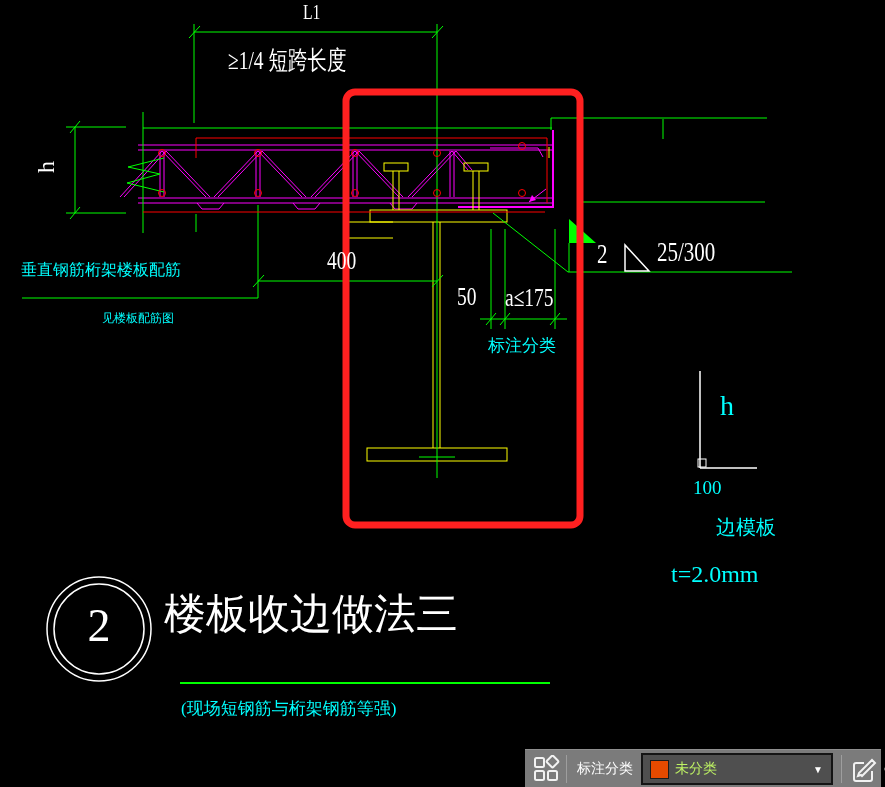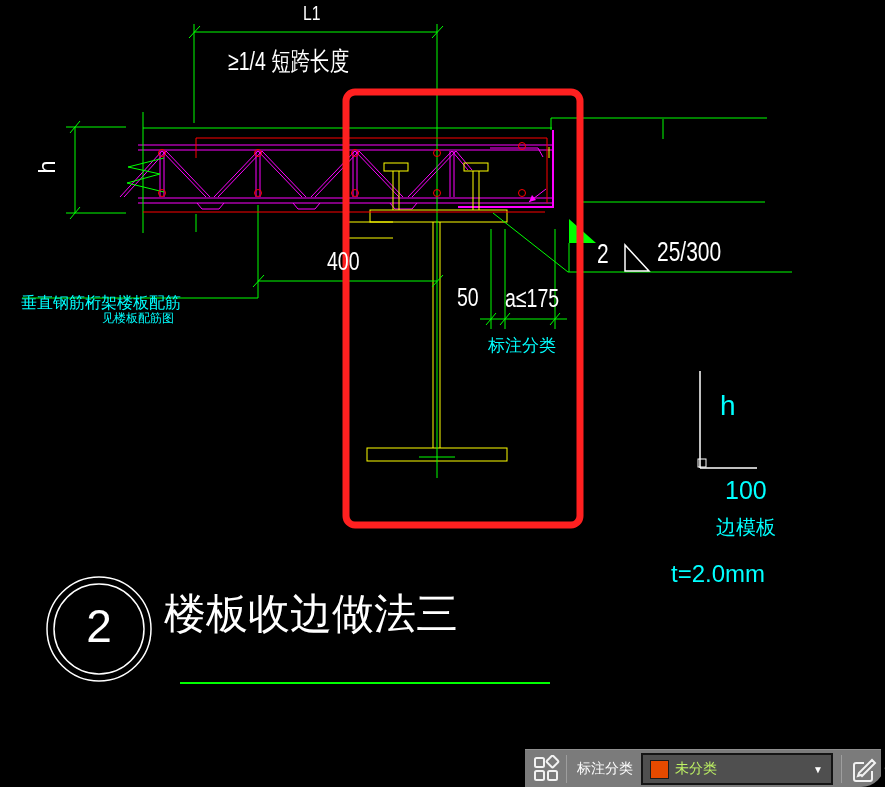--- a/index.html
+++ b/index.html
@@ -1,17 +1,17 @@
 <!DOCTYPE html>
 <html><head>
 <meta charset="utf-8">
 <style>
   html,body{margin:0;padding:0;background:#000;}
   #stage{position:relative;width:885px;height:787px;background:#000;overflow:hidden;
-         font-family:Liberation Sans, sans-serif;border-radius:24px;}
+         font-family:Liberation Serif, serif;}
   #stage svg.cad{position:absolute;left:0;top:0;}
   .t{position:absolute;white-space:nowrap;line-height:1;}
   .cy{color:#00ffff;}
   .wh{color:#ffffff;}
   .sx{transform:scaleX(0.75);transform-origin:0 0;}
   .rot{transform:rotate(-90deg);transform-origin:center center;}
   
   .toolbar{position:absolute;left:525px;top:749px;width:356px;height:38px;
            background:#7b7b7b;display:flex;align-items:center;border-top:1px solid #8f8f8f;}
   .tb-sep{width:1px;height:28px;background:#9e9e9e;margin:0 6px;flex:0 0 auto;}
@@ -150,36 +150,37 @@
       <circle cx="99" cy="629" r="52"></circle>
       <circle cx="99" cy="629" r="45"></circle>
     </g>
 
     <rect x="346" y="92" width="234" height="433" rx="9" fill="none" stroke="#ff2020" stroke-width="7"></rect>
   </svg>
 
   <div class="t wh sx" style="left:303px;top:2px;font-size:21px;">L1</div>
   <div class="t wh sx" style="left:228px;top:48px;font-size:26px;">≥1/4 短跨长度</div>
   <div class="t wh rot" style="left:40px;top:155px;font-size:24px;">h</div>
-  <div class="t cy" style="left:21px;top:262px;font-size:16px;margin-top:33px;">垂直钢筋桁架楼板配筋</div>
+  <div class="t cy" style="left:21px;top:262px;font-size:16px;">垂直钢筋桁架楼板配筋</div>
   <div class="t cy" style="left:102px;top:312px;font-size:12px;">见楼板配筋图</div>
   <div class="t wh sx" style="left:327px;top:248px;font-size:26px;">400</div>
   <div class="t wh sx" style="left:457px;top:284px;font-size:26px;">50</div>
   <div class="t wh sx" style="left:505px;top:285px;font-size:26px;">a≤175</div>
   <div class="t cy" style="left:488px;top:337px;font-size:17px;">标注分类</div>
   <div class="t wh sx" style="left:597px;top:240px;font-size:28px;">2</div>
   <div class="t wh sx" style="left:657px;top:238px;font-size:28px;">25/300</div>
 
   <div class="t cy" style="left:720px;top:392px;font-size:28px;">h</div>
-  <div class="t cy" style="left:693px;top:478px;font-size:25px;margin-left:32px;">100</div>
+  <div class="t cy" style="left:693px;top:478px;font-size:19px;">100</div>
   <div class="t cy" style="left:716px;top:517px;font-size:20px;">边模板</div>
   <div class="t cy" style="left:671px;top:562px;font-size:24px;">t=2.0mm</div>
 
   <div class="t wh" style="left:74px;top:603px;width:50px;text-align:center;font-size:46px;">2</div>
   <div class="t wh" style="left:164px;top:593px;font-size:42px;">楼板收边做法三</div>
+  <div class="t cy" style="left:181px;top:700px;font-size:17px;">(现场短钢筋与桁架钢筋等强)</div>
 
   <div class="toolbar">
     <div class="tb-icon" style="margin-left:7px;">
       <svg width="28" height="28" viewBox="0 0 28 28" fill="none" stroke="#f2f2f2" stroke-width="2">
         <rect x="3" y="3" width="9" height="9" rx="1.5"></rect>
         <rect x="16" y="2" width="9" height="9" rx="1.5" transform="rotate(45 20.5 6.5)"></rect>
         <rect x="3" y="16" width="9" height="9" rx="1.5"></rect>
         <rect x="16" y="16" width="9" height="9" rx="1.5"></rect>
       </svg>
     </div>

